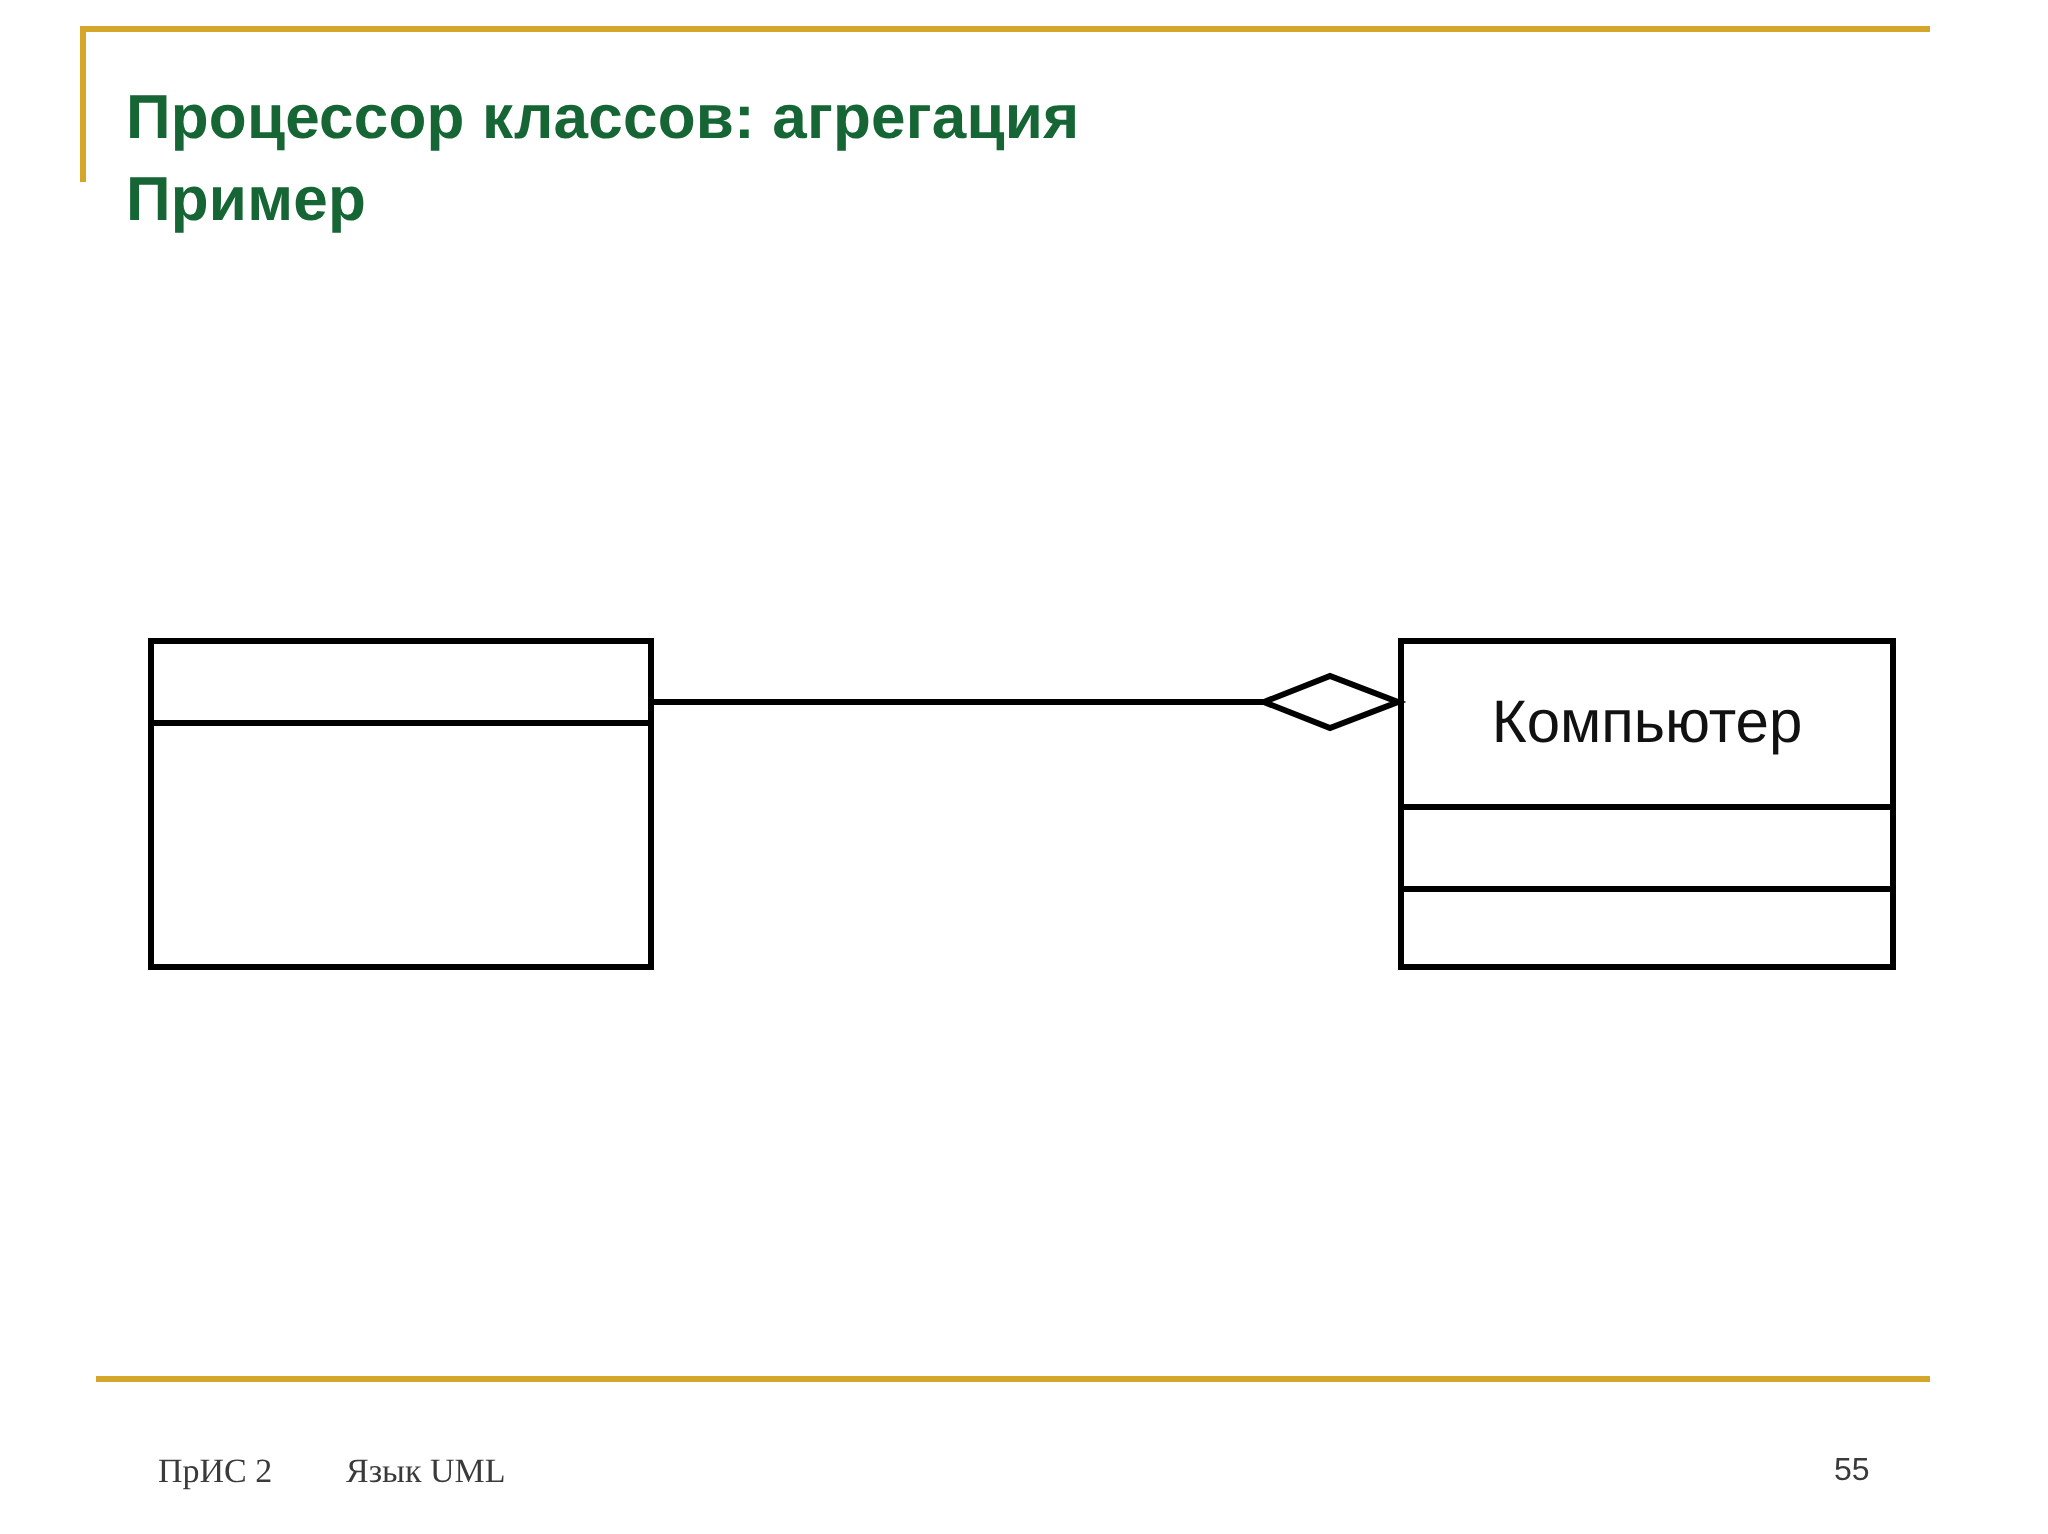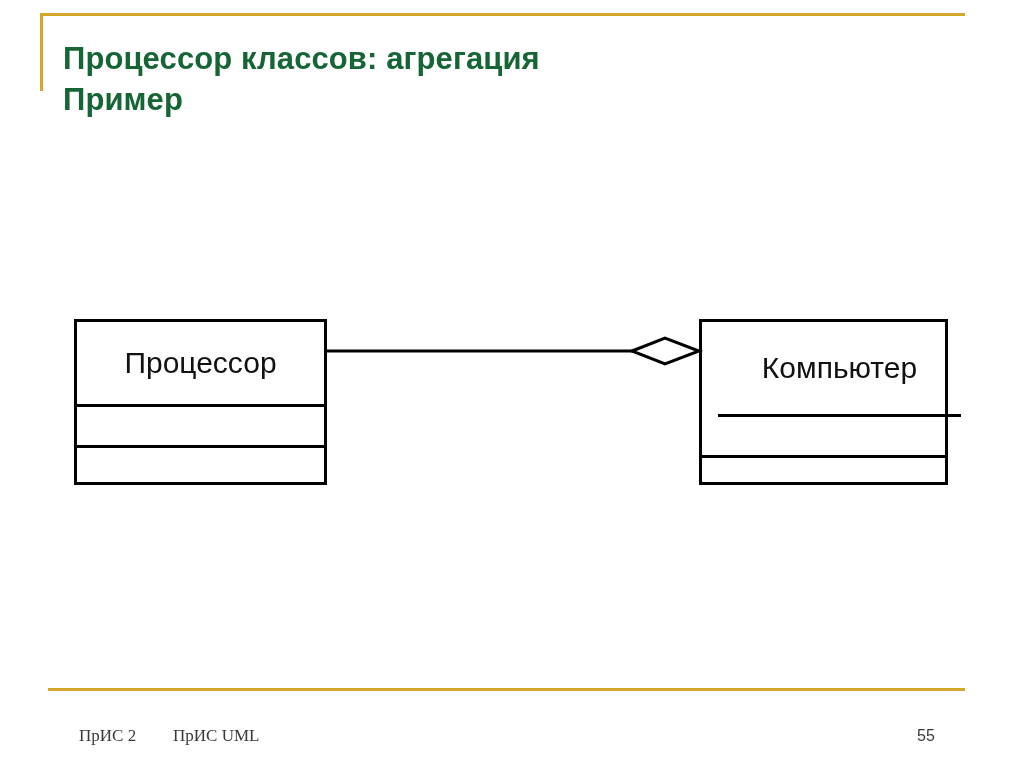--- a/index.html
+++ b/index.html
@@ -103,21 +103,21 @@
   .class-left .attrs { height: 41px; }
   .class-left .ops   { height: 34px; }
 
   
   .class-right {
     left: 699px;
     top: 319px;
     width: 249px;
     height: 166px;
   }
-  .class-right .name  { height: 95px; margin-left: 16px; }
+  .class-right .name  { height: 83px; }
   .class-right .attrs { height: 41px; }
   .class-right .ops   { height: 34px; }
 
   
   .assoc-svg {
     position: absolute;
     left: 320px;
     top: 330px;
     width: 390px;
     height: 45px;
@@ -160,23 +160,20 @@
   <div class="rule-left"></div>
 
   <div class="title">
     <span class="title-line">Процессор классов: агрегация</span>
     <span class="title-line">Пример</span>
   </div>
 
   <div class="diagram">
 
     <div class="uml-class class-left">
-      <div class="uml-compartment name">
-        <span class="uml-class-name">Процессор</span>
-      </div>
       <div class="uml-compartment attrs"></div>
       <div class="uml-compartment ops"></div>
     </div>
 
     <div class="uml-class class-right">
       <div class="uml-compartment name">
         <span class="uml-class-name">Компьютер</span>
       </div>
       <div class="uml-compartment attrs"></div>
       <div class="uml-compartment ops"></div>
@@ -185,16 +182,16 @@
     <svg class="assoc-svg" viewBox="0 0 390 45" width="390" height="45" xmlns="http://www.w3.org/2000/svg">
       <line x1="5" y1="21" x2="313" y2="21" stroke="#000000" stroke-width="3"></line>
       <polygon points="312,21 345,8 379,21 345,34" fill="#ffffff" stroke="#000000" stroke-width="3" stroke-linejoin="miter"></polygon>
     </svg>
 
   </div>
 
   <div class="rule-bottom"></div>
 
   <div class="footer-left">ПрИС 2</div>
-  <div class="footer-center">ПрИС UML</div>
+  <div class="footer-center">Язык UML</div>
   <div class="footer-page">55</div>
 
 </div>
 
 </body></html>

